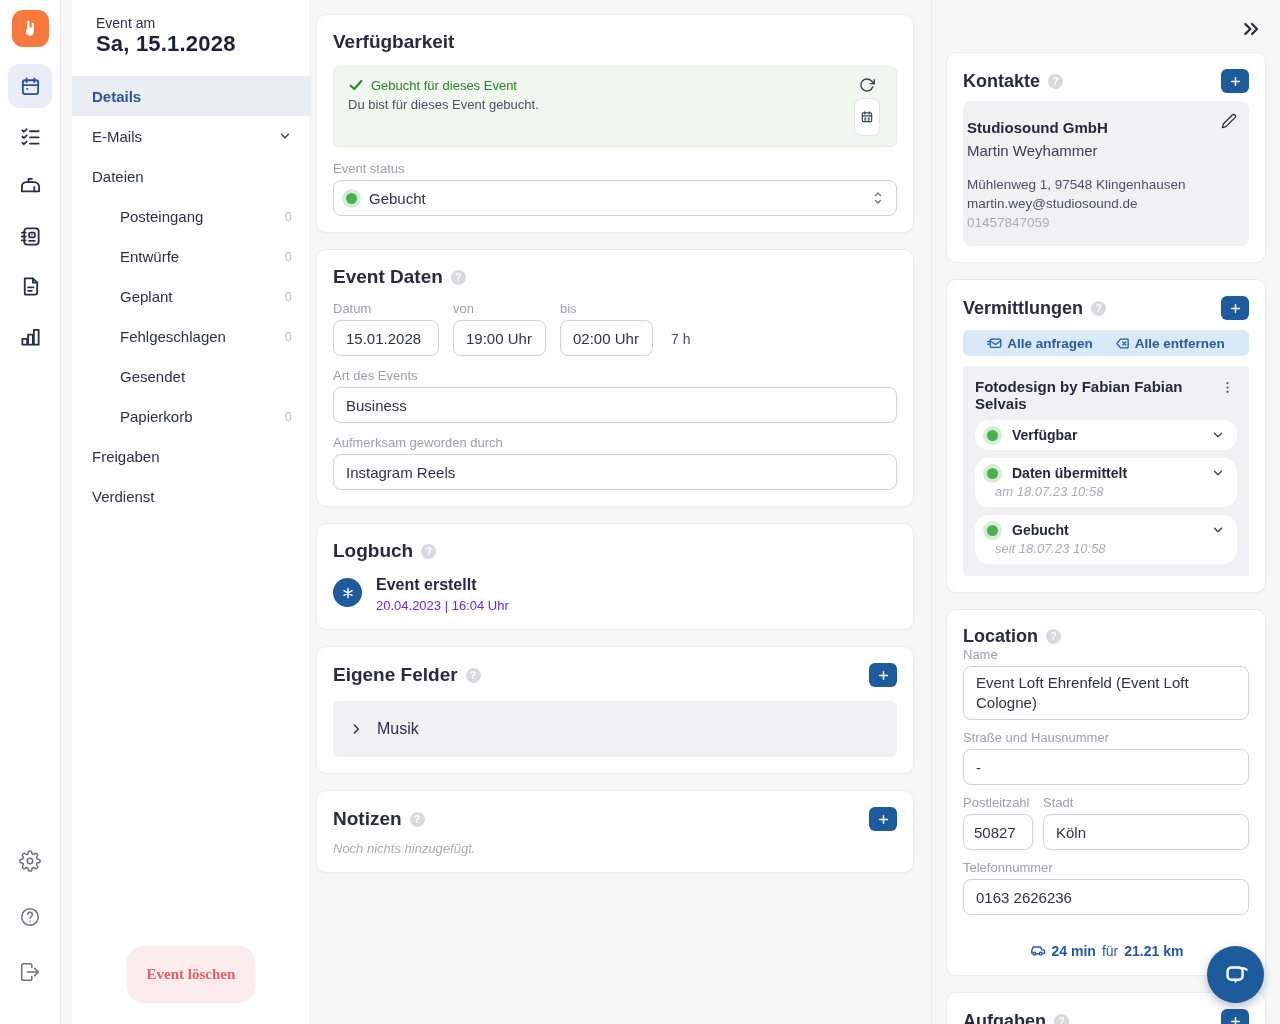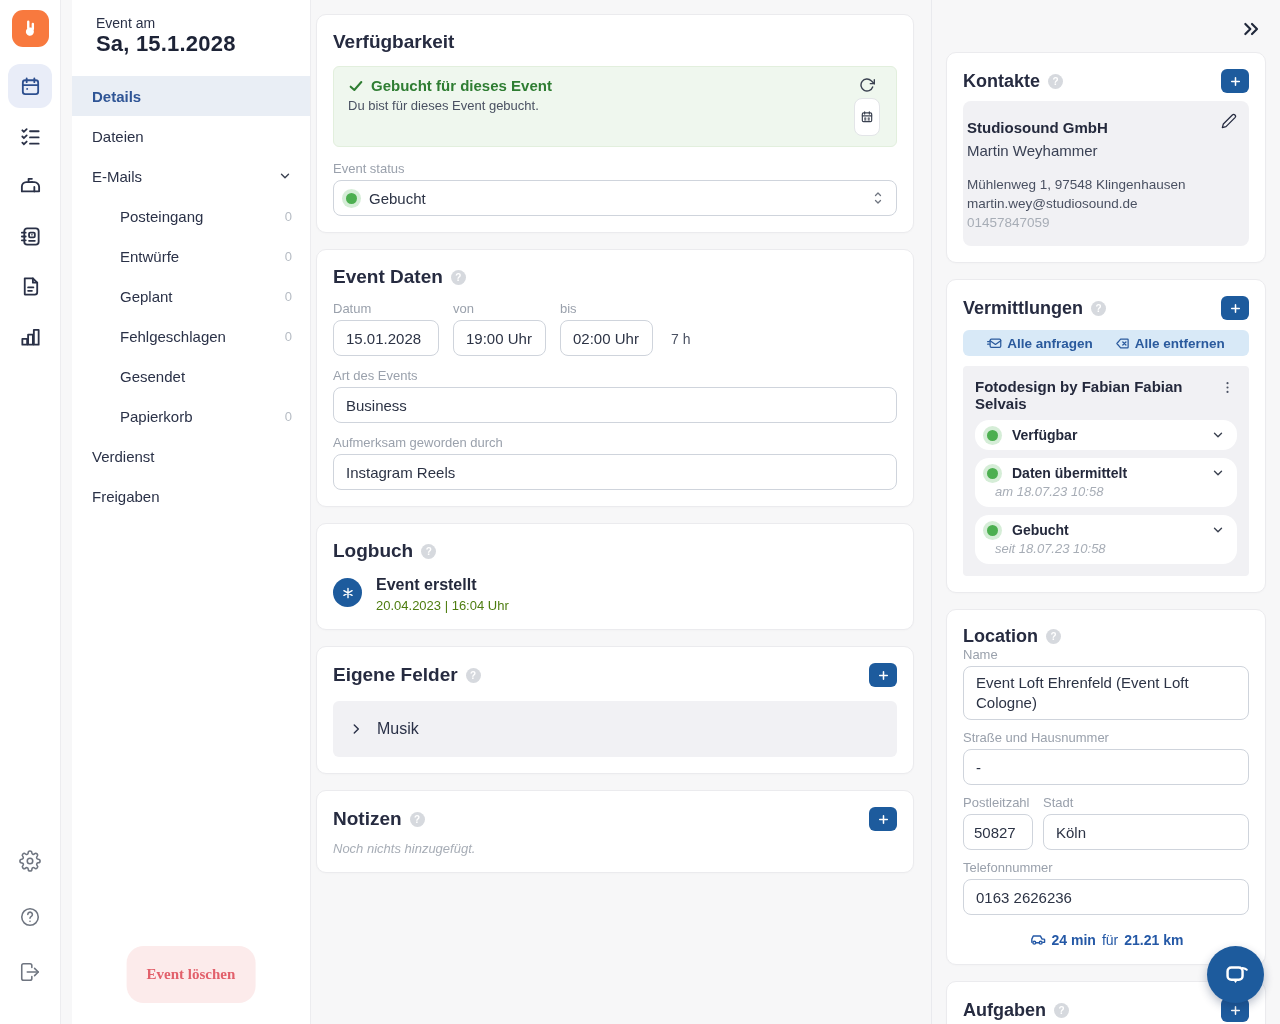--- a/index.html
+++ b/index.html
@@ -86,21 +86,21 @@
   
   .main-col {
     position:absolute; left:316px; top:0; width:598px; height:1024px;
     padding-top:14px; display:flex; flex-direction:column; gap:16px;
   }
   .avail-alert {
     margin-top:13px; background:#eff7ee; border:1px solid #e2efdd; border-radius:6px;
     padding:10px 14px; display:flex; gap:10px;
   }
   .avail-main { flex:1; }
-  .avail-title { display:flex; align-items:center; gap:7px; font-size:15px; font-weight:700; color:#2e7d32; }
+  .avail-title { display:flex; align-items:center; gap:7px; font-size:13px; font-weight:400; color:#2e7d32; }
   .avail-sub { font-size:13px; color:#4a5162; margin-top:4px; }
   .avail-side { display:flex; flex-direction:column; align-items:center; gap:5px; width:30px; }
   .mini-cal-btn {
     width:26px; height:38px; background:#fff; border:1px solid #e3e5e8; border-radius:8px;
     display:flex; align-items:center; justify-content:center; color:#3a4150; cursor:pointer;
   }
   .status-select { margin-top:4px; justify-content:flex-start; gap:12px; cursor:pointer; }
   .green-dot {
     width:11px; height:11px; border-radius:50%; background:#4caf50;
     box-shadow:0 0 0 4px rgba(105,192,112,.28); flex:none;
@@ -110,21 +110,21 @@
   .dates-row { display:flex; gap:14px; margin-top:13px; align-items:flex-end; }
   .dur { font-size:14px; color:#4a5162; padding-bottom:9px; margin-left:4px; }
   .mt12 { margin-top:12px; }
 
   .log-entry { display:flex; gap:14px; margin-top:14px; align-items:flex-start; }
   .log-dot {
     width:29px; height:29px; border-radius:50%; background:#1d5b9d; flex:none;
     display:flex; align-items:center; justify-content:center; margin-top:2px;
   }
   .log-title { font-size:16px; font-weight:700; color:#24293c; }
-  .log-time { font-size:13px; color:#4d7c0f; margin-top:4px; }
+  .log-time { font-size:13px; color:#6d28d9; margin-top:4px; }
 
   .field-row {
     margin-top:14px; background:#f1f1f4; border-radius:6px; height:56px;
     display:flex; align-items:center; gap:14px; padding:0 16px; cursor:pointer;
     color:#2a3147;
   }
   .field-row .lbl { font-size:16px; }
   .empty-note { margin-top:10px; font-size:13px; font-style:italic; color:#a7adb6; }
 
   
@@ -162,21 +162,21 @@
     background:#fff; border-radius:14px; margin-top:8px; padding:7px 12px; cursor:pointer;
   }
   .pill-top { display:flex; align-items:center; gap:14px; }
   .pill-label { font-size:14px; font-weight:700; color:#24293c; flex:1; }
   .pill-chev { color:#3a4150; }
   .pill-sub { font-size:13px; font-style:italic; color:#a7adb6; margin:3px 0 1px 8px; }
 
   .loc-name { height:auto; min-height:48px; padding:6px 12px; line-height:20px; align-items:flex-start; }
   .plz-city { display:flex; gap:10px; }
   .drive-row {
-    margin-top:16px; display:flex; align-items:center; justify-content:center; gap:6px;
+    margin-top:27px; display:flex; align-items:center; justify-content:center; gap:6px;
     color:#2458a6; font-size:14px;
   }
   .drive-row .b { font-weight:700; }
 
   
   .chat-fab {
     position:absolute; left:1207px; top:946px; width:57px; height:57px; border-radius:50%;
     background:#1d5b9d; z-index:20; display:flex; align-items:center; justify-content:center;
     box-shadow:0 4px 10px rgba(20,40,80,.3); cursor:pointer;
   }
@@ -268,31 +268,31 @@
 <nav class="nav">
   <div class="nav-head">
     <div class="pre">Event am</div>
     <div class="date">Sa, 15.1.2028</div>
   </div>
   <div style="margin-top:13px">
     <div class="nav-item active">
       <span>Details</span>
     </div>
     <div class="nav-item">
-      <span>Dateien</span>
-    </div>
-    <div class="nav-item">
       <span>E-Mails</span>
       <span class="grow"></span>
       <span class="chev">
         <svg width="14" height="14" viewBox="0 0 24 24" fill="none" stroke="currentColor" stroke-width="2.4" stroke-linecap="round" stroke-linejoin="round">
             <polyline points="6 9 12 15 18 9"></polyline>
           </svg>
       </span>
     </div>
+    <div class="nav-item">
+      <span>Dateien</span>
+    </div>
     <div class="nav-item lvl2">
       <span>Posteingang</span>
       <span class="grow"></span>
         <span class="count">0</span>
     </div>
     <div class="nav-item lvl2">
       <span>Entwürfe</span>
       <span class="grow"></span>
         <span class="count">0</span>
     </div>
@@ -308,24 +308,24 @@
     </div>
     <div class="nav-item lvl2">
       <span>Gesendet</span>
     </div>
     <div class="nav-item lvl2">
       <span>Papierkorb</span>
       <span class="grow"></span>
         <span class="count">0</span>
     </div>
     <div class="nav-item">
+      <span>Freigaben</span>
+    </div>
+    <div class="nav-item">
       <span>Verdienst</span>
-    </div>
-    <div class="nav-item">
-      <span>Freigaben</span>
     </div>
   </div>
   <button class="delete-btn">Event löschen</button>
 </nav>
 
 <div class="divider"></div>
 
 <main class="main-col">
 
   <section class="card">

